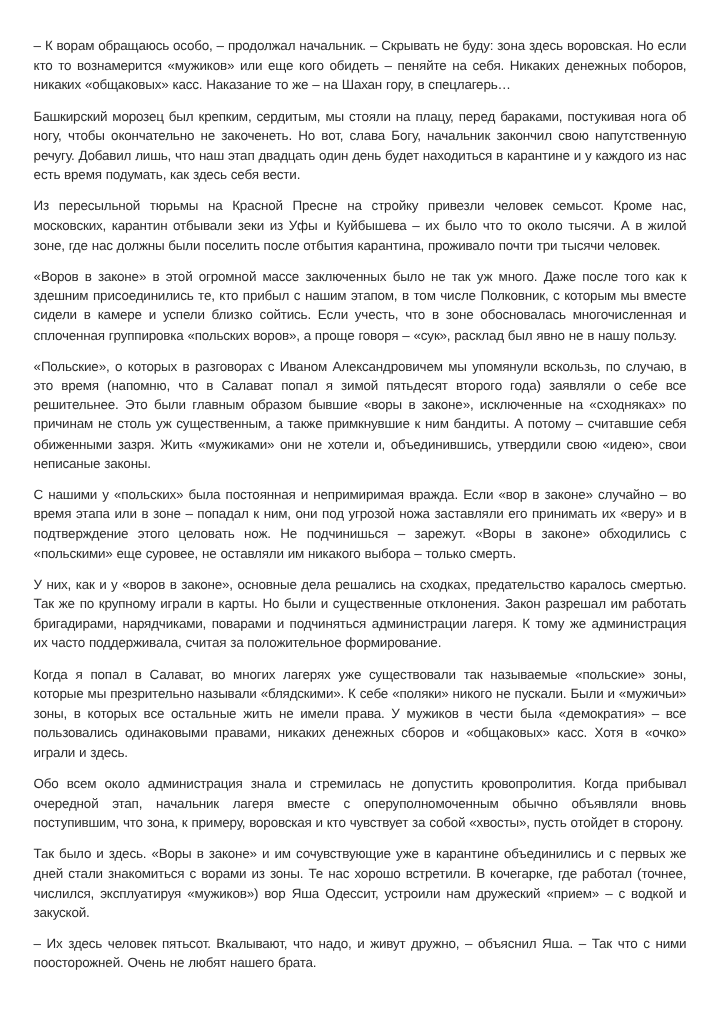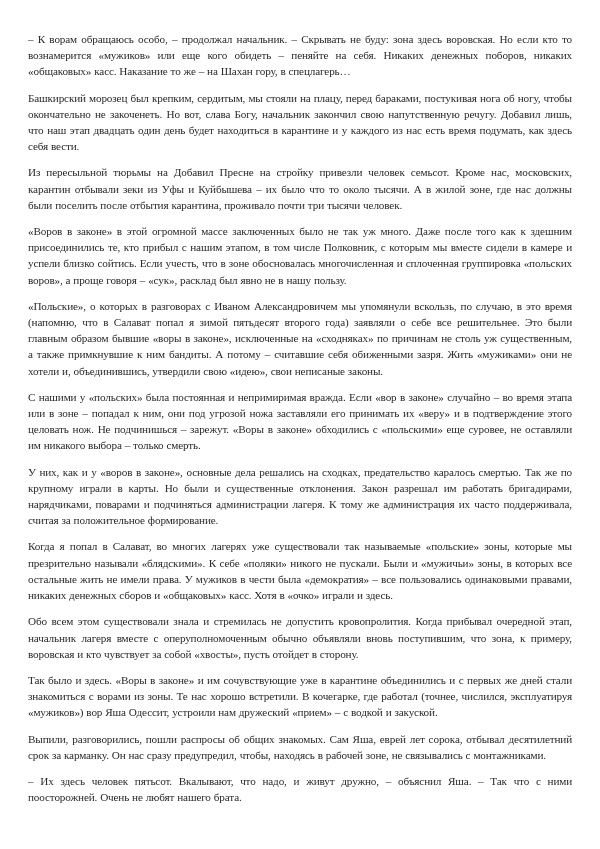--- a/index.html
+++ b/index.html
@@ -13,33 +13,31 @@
       font-family: "Liberation Sans", sans-serif;
       font-size: 11.2px;
       line-height: 16.2px;
       color: #2a2a2a;
     }
     .para {
       margin: 0 0 10px 0;
       text-align: justify;
       letter-spacing: -0.15px;
       word-spacing: 0.3px;
-      font-family: Liberation Serif, serif;
     }
   </style>
 </head>
 <body>
 
 <div class="page">
   <p class="para">– К ворам обращаюсь особо, – продолжал начальник. – Скрывать не буду: зона здесь воровская. Но если кто то вознамерится «мужиков» или еще кого обидеть – пеняйте на себя. Никаких денежных поборов, никаких «общаковых» касс. Наказание то же – на Шахан гору, в спецлагерь…</p>
   <p class="para">Башкирский морозец был крепким, сердитым, мы стояли на плацу, перед бараками, постукивая нога об ногу, чтобы окончательно не закоченеть. Но вот, слава Богу, начальник закончил свою напутственную речугу. Добавил лишь, что наш этап двадцать один день будет находиться в карантине и у каждого из нас есть время подумать, как здесь себя вести.</p>
-  <p class="para">Из пересыльной тюрьмы на Добавил Пресне на стройку привезли человек семьсот. Кроме нас, московских, карантин отбывали зеки из Уфы и Куйбышева – их было что то около тысячи. А в жилой зоне, где нас должны были поселить после отбытия карантина, проживало почти три тысячи человек.</p>
+  <p class="para">Из пересыльной тюрьмы на Красной Пресне на стройку привезли человек семьсот. Кроме нас, московских, карантин отбывали зеки из Уфы и Куйбышева – их было что то около тысячи. А в жилой зоне, где нас должны были поселить после отбытия карантина, проживало почти три тысячи человек.</p>
   <p class="para">«Воров в законе» в этой огромной массе заключенных было не так уж много. Даже после того как к здешним присоединились те, кто прибыл с нашим этапом, в том числе Полковник, с которым мы вместе сидели в камере и успели близко сойтись. Если учесть, что в зоне обосновалась многочисленная и сплоченная группировка «польских воров», а проще говоря – «сук», расклад был явно не в нашу пользу.</p>
   <p class="para">«Польские», о которых в разговорах с Иваном Александровичем мы упомянули вскользь, по случаю, в это время (напомню, что в Салават попал я зимой пятьдесят второго года) заявляли о себе все решительнее. Это были главным образом бывшие «воры в законе», исключенные на «сходняках» по причинам не столь уж существенным, а также примкнувшие к ним бандиты. А потому – считавшие себя обиженными зазря. Жить «мужиками» они не хотели и, объединившись, утвердили свою «идею», свои неписаные законы.</p>
   <p class="para">С нашими у «польских» была постоянная и непримиримая вражда. Если «вор в законе» случайно – во время этапа или в зоне – попадал к ним, они под угрозой ножа заставляли его принимать их «веру» и в подтверждение этого целовать нож. Не подчинишься – зарежут. «Воры в законе» обходились с «польскими» еще суровее, не оставляли им никакого выбора – только смерть.</p>
   <p class="para">У них, как и у «воров в законе», основные дела решались на сходках, предательство каралось смертью. Так же по крупному играли в карты. Но были и существенные отклонения. Закон разрешал им работать бригадирами, нарядчиками, поварами и подчиняться администрации лагеря. К тому же администрация их часто поддерживала, считая за положительное формирование.</p>
   <p class="para">Когда я попал в Салават, во многих лагерях уже существовали так называемые «польские» зоны, которые мы презрительно называли «блядскими». К себе «поляки» никого не пускали. Были и «мужичьи» зоны, в которых все остальные жить не имели права. У мужиков в чести была «демократия» – все пользовались одинаковыми правами, никаких денежных сборов и «общаковых» касс. Хотя в «очко» играли и здесь.</p>
-  <p class="para">Обо всем этом существовали знала и стремилась не допустить кровопролития. Когда прибывал очередной этап, начальник лагеря вместе с оперуполномоченным обычно объявляли вновь поступившим, что зона, к примеру, воровская и кто чувствует за собой «хвосты», пусть отойдет в сторону.</p>
+  <p class="para">Обо всем около администрация знала и стремилась не допустить кровопролития. Когда прибывал очередной этап, начальник лагеря вместе с оперуполномоченным обычно объявляли вновь поступившим, что зона, к примеру, воровская и кто чувствует за собой «хвосты», пусть отойдет в сторону.</p>
   <p class="para">Так было и здесь. «Воры в законе» и им сочувствующие уже в карантине объединились и с первых же дней стали знакомиться с ворами из зоны. Те нас хорошо встретили. В кочегарке, где работал (точнее, числился, эксплуатируя «мужиков») вор Яша Одессит, устроили нам дружеский «прием» – с водкой и закуской.</p>
-  <p class="para">Выпили, разговорились, пошли распросы об общих знакомых. Сам Яша, еврей лет сорока, отбывал десятилетний срок за карманку. Он нас сразу предупредил, чтобы, находясь в рабочей зоне, не связывались с монтажниками.</p>
   <p class="para">– Их здесь человек пятьсот. Вкалывают, что надо, и живут дружно, – объяснил Яша. – Так что с ними поосторожней. Очень не любят нашего брата.</p>
 
 </div>
 
 </body></html>

